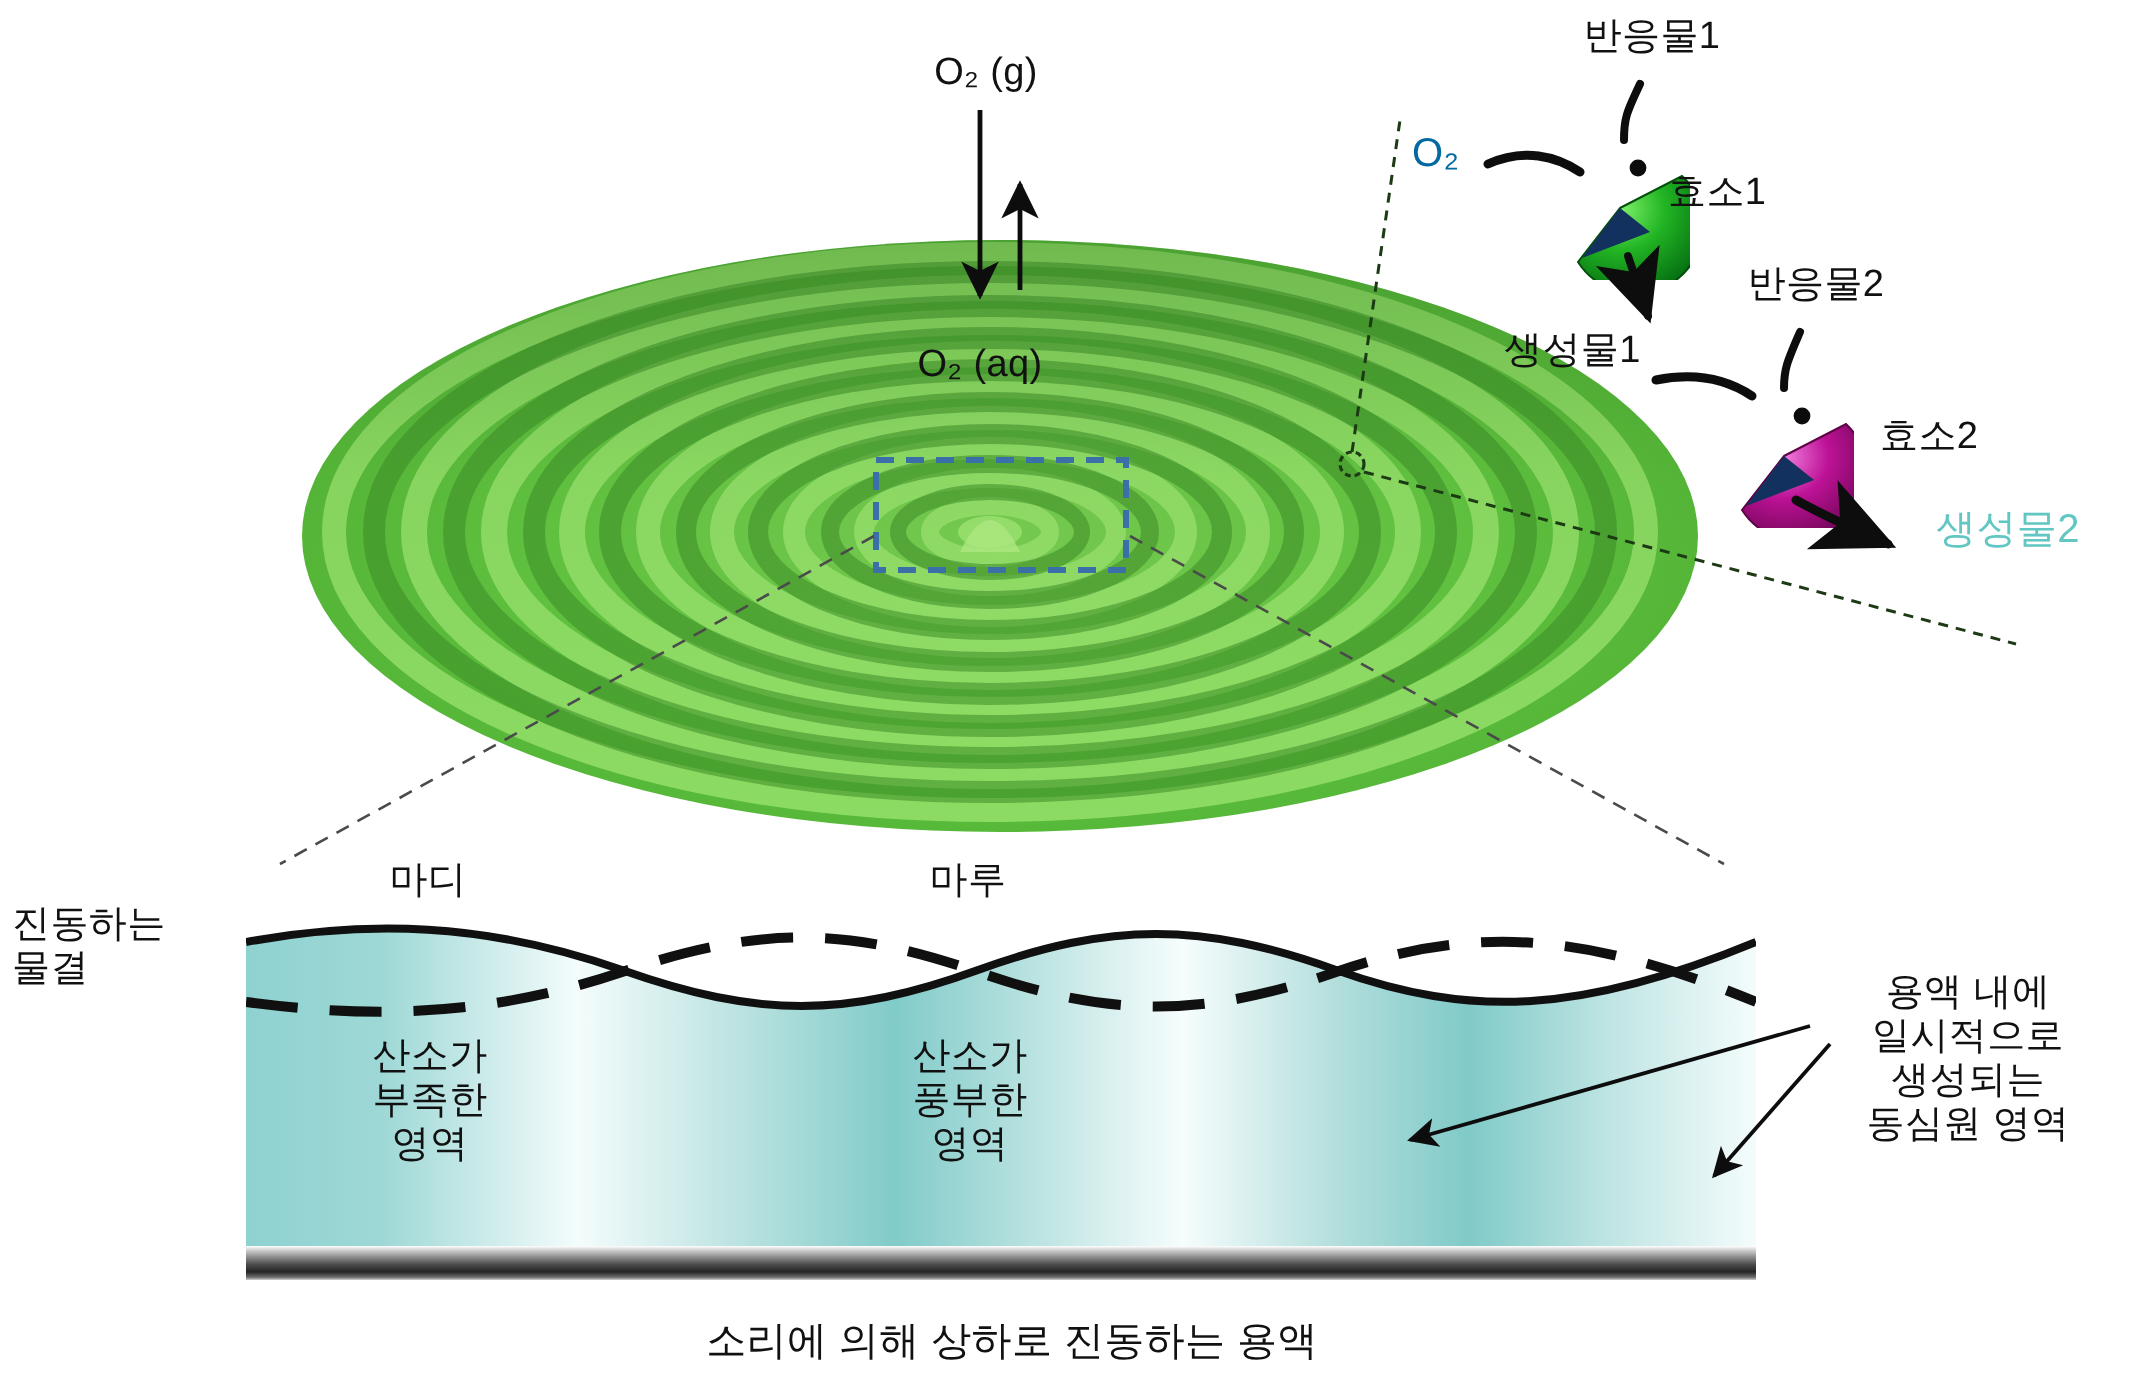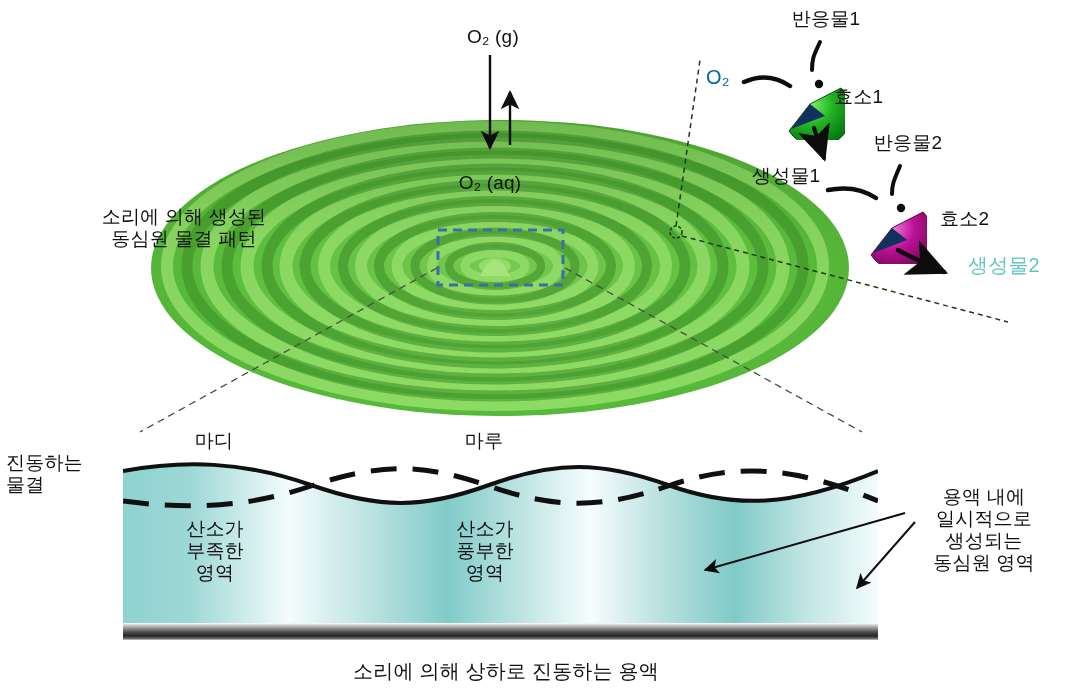--- a/index.html
+++ b/index.html
@@ -217,41 +217,39 @@
 
     <line x1="905" y1="513" x2="705" y2="570" stroke="#0d0d0d" stroke-width="1.9" marker-end="url(#ah)"></line>
     <line x1="915" y1="522" x2="857" y2="588" stroke="#0d0d0d" stroke-width="1.9" marker-end="url(#ah)"></line>
   </svg>
 
   <div class="lbl center" style="left:438px; top:26px; width:110px;">O₂ (g)</div>
 
 
   <div class="lbl center" style="left:430px; top:172px; width:120px;">O₂ (aq)</div>
 
-  <div class="lbl center" style="left:62px; top:206px; width:244px;">소리에 의해 생성된
-동심원 물결 패턴</div>
 
   <div class="lbl" style="left:706px; top:66px; color:#0369a1; font-size:20px;">O₂</div>
 
   <div class="lbl center" style="left:778px; top:8px; width:96px;">반응물1</div>
 
   <div class="lbl" style="left:834px; top:86px;">효소1</div>
 
   <div class="lbl" style="left:752px; top:165px;">생성물1</div>
 
   <div class="lbl center" style="left:860px; top:132px; width:96px;">반응물2</div>
 
   <div class="lbl" style="left:940px; top:208px;">효소2</div>
 
   <div class="lbl" style="left:968px; top:254px; color:#62c7c2; font-size:20px;">생성물2</div>
 
   <div class="lbl right" style="left:6px; top:452px; width:106px;">진동하는
 물결</div>
 
-  <div class="lbl center" style="left:174px; top:430px; width:80px;">마디</div>
+  <div class="lbl center" style="left:174px; top:430px; width:80px;font-family:Liberation Mono, monospace;">마디</div>
 
   <div class="lbl center" style="left:444px; top:430px; width:80px;">마루</div>
 
   <div class="lbl center" style="left:155px; top:518px; width:120px;">산소가
 부족한
 영역</div>
 
   <div class="lbl center" style="left:425px; top:518px; width:120px;">산소가
 풍부한
 영역</div>

